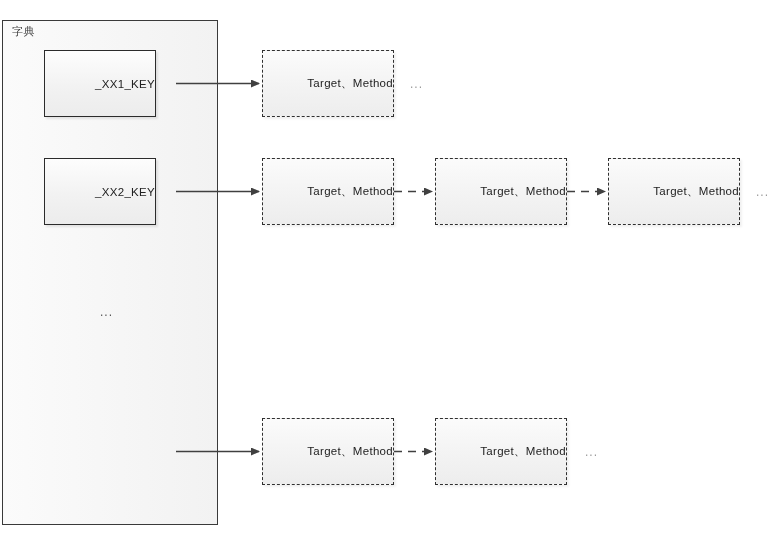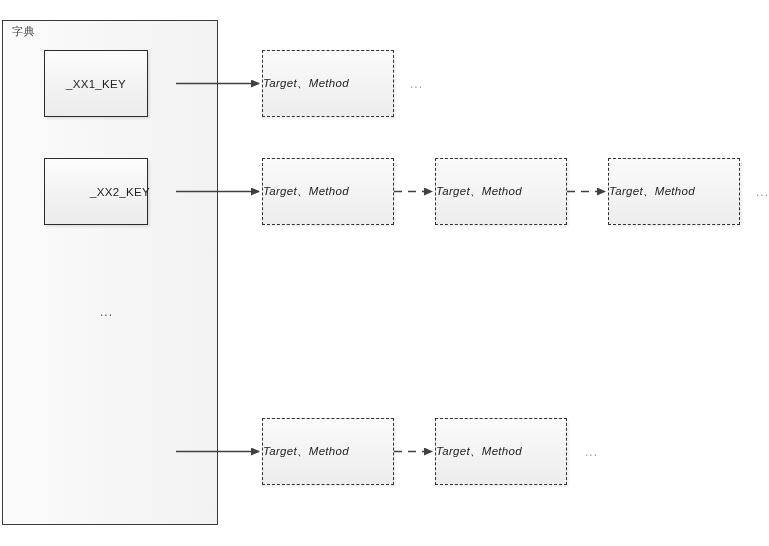--- a/index.html
+++ b/index.html
@@ -42,50 +42,49 @@
     top: 24px;
     font-size: 11px;
     color: #3c3c3c;
     letter-spacing: 0.5px;
     white-space: nowrap;
   }
 
   
   .key-box {
     position: absolute;
-    width: 104px;
+    width: 112px;
     height: 67px;
     box-sizing: border-box;
     border: 1.4px solid #2b2b2b;
     background: linear-gradient(to bottom, #fdfdfd 0%, #f2f2f2 55%, #ececec 100%);
     box-shadow: 2px 2px 2px rgba(0,0,0,0.09);
     display: flex;
     align-items: center;
-    justify-content: center;
+    justify-content: flex-end;
   }
   .key-box .box-text {
     font-size: 11.5px;
     color: #222222;
     letter-spacing: 0.3px;
     white-space: nowrap;
   }
 
   
   .node-box {
     position: absolute;
     width: 132px;
     height: 67px;
     box-sizing: border-box;
     border: 1.5px dashed #303030;
     background: linear-gradient(to bottom, #fbfbfb 0%, #f3f3f3 55%, #ededed 100%);
     box-shadow: 2px 2px 2px rgba(0,0,0,0.06);
     display: flex;
     align-items: center;
-    justify-content: flex-start;
-    font-style: italic;
+    justify-content: flex-end;
   }
   .node-box .box-text {
     font-size: 11.5px;
     color: #232323;
     letter-spacing: 0.3px;
     white-space: nowrap;
   }
 
   
   .ellipsis {

